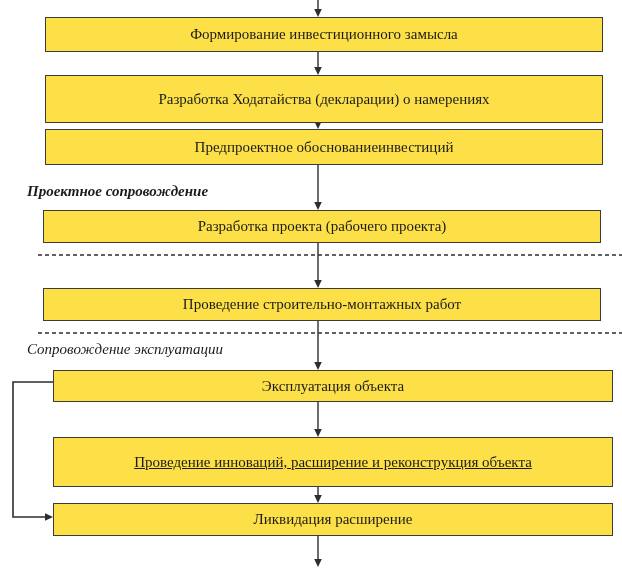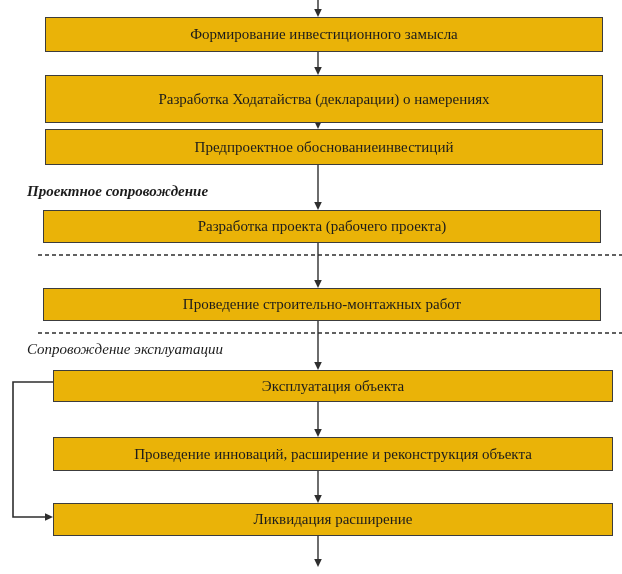--- a/index.html
+++ b/index.html
@@ -11,21 +11,21 @@
     position: relative;
     width: 622px;
     height: 574px;
     background: #ffffff;
     font-family: "Liberation Serif", "DejaVu Serif", serif;
     overflow: hidden;
   }
   .flow-box {
     position: absolute;
     box-sizing: border-box;
-    background: #eab308;
+    background: #fde047;
     border: 1.5px solid #3c3c3c;
     display: flex;
     align-items: center;
     justify-content: center;
     text-align: center;
     font-size: 15px;
     color: #1c1c1c;
     line-height: 1.1;
     z-index: 2;
   }
@@ -44,21 +44,21 @@
     z-index: 1;
     pointer-events: none;
   }
   
   #box-1 { left: 45px; top: 17px;  width: 558px; height: 35px; }
   #box-2 { left: 45px; top: 75px;  width: 558px; height: 48px; }
   #box-3 { left: 45px; top: 129px; width: 558px; height: 36px; }
   #box-4 { left: 43px; top: 210px; width: 558px; height: 33px; }
   #box-5 { left: 43px; top: 288px; width: 558px; height: 33px; }
   #box-6 { left: 53px; top: 370px; width: 560px; height: 32px; }
-  #box-7 { left: 53px; top: 437px; width: 560px; height: 34px; }
+  #box-7 { left: 53px; top: 437px; width: 560px; height: 50px; text-decoration: underline; }
   #box-8 { left: 53px; top: 503px; width: 560px; height: 33px; }
 
   #label-1 { left: 27px; top: 183px; font-weight: bold; }
   #label-2 { left: 9px;  top: 261px; }
   #label-3 { left: 27px; top: 341px; }
 </style>
 </head>
 <body>
 
 <div id="canvas">

